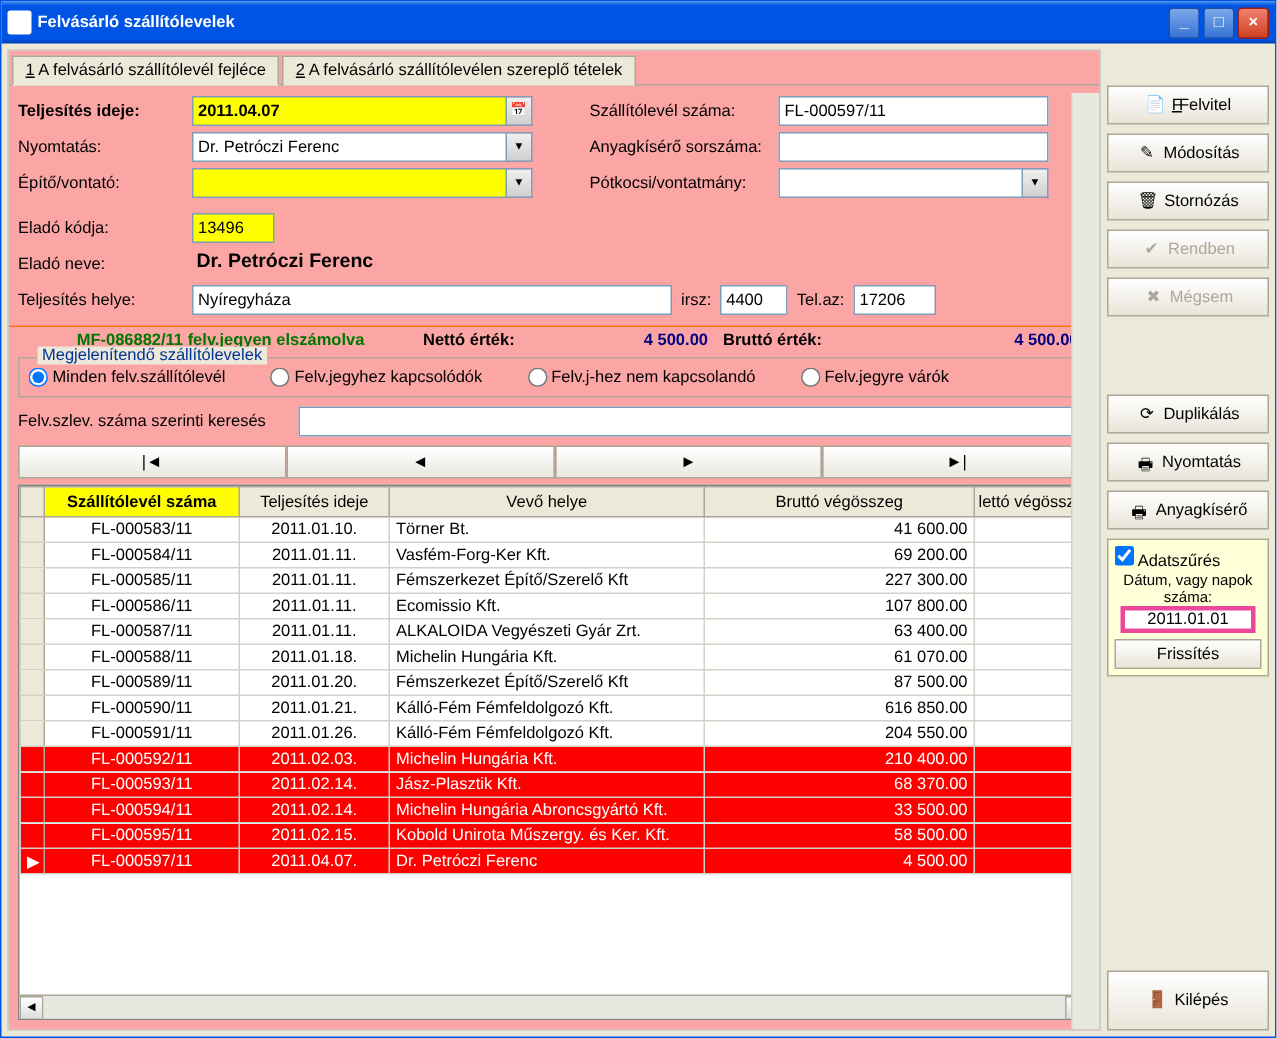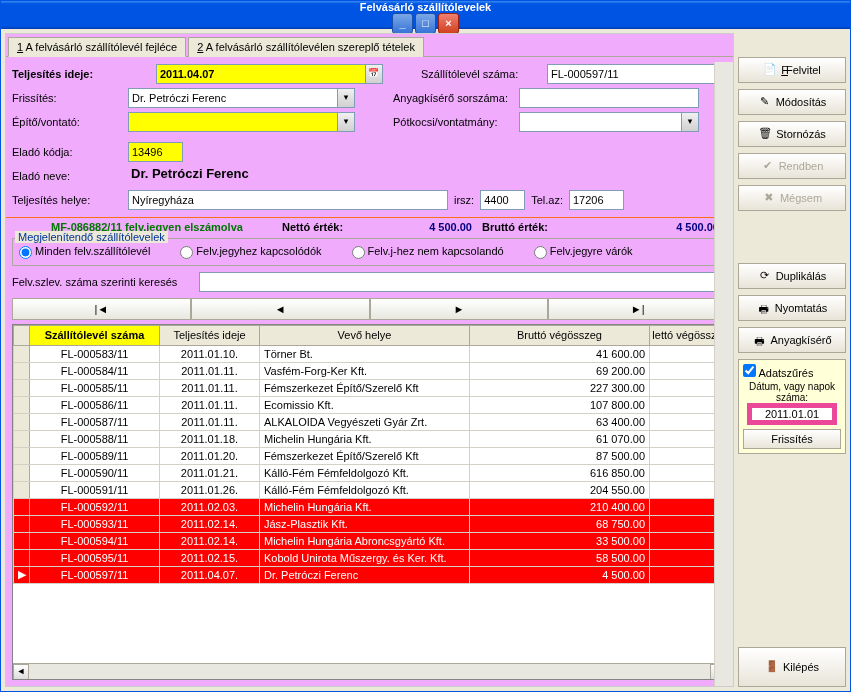--- a/index.html
+++ b/index.html
@@ -1,42 +1,42 @@
 <!DOCTYPE html>
 <html><head>
 <meta charset="utf-8">
 <style>
 * { box-sizing: border-box; margin: 0; padding: 0; font-family: Tahoma, Arial, sans-serif; font-size: 11px; }
 body { background: #ece9d8; }
 .window { width: 851px; height: 692px; border: 1px solid #0054e3; background: #ece9d8; display: flex; flex-direction: column; }
-.titlebar { height: 28px; background: linear-gradient(to bottom, #3c8cf0 0%, #0054e3 10%, #0054e3 90%, #003db0 100%); color: white; display: flex; align-items: center; padding: 0 4px; font-weight: bold; font-size: 12px; flex-direction: column; }
+.titlebar { height: 28px; background: linear-gradient(to bottom, #3c8cf0 0%, #0054e3 10%, #0054e3 90%, #003db0 100%); color: white; display: flex; align-items: center; padding: 0 4px; font-weight: bold; font-size: 12px; }
 .titlebar-icon { width: 16px; height: 16px; margin-right: 4px; background: #fff; border-radius: 2px; display: inline-block; }
 .titlebar-text { flex: 1; }
 .titlebar-btns { display: flex; gap: 2px; }
 .tbtn { width: 21px; height: 21px; background: linear-gradient(#7ba7e8,#3874d6); border: 1px solid #1e4fa6; border-radius: 3px; color: white; text-align: center; line-height: 18px; font-size: 11px; cursor: pointer; }
 .tbtn.close { background: linear-gradient(#f08070,#d04020); border-color: #a02010; }
 .content { flex: 1; display: flex; padding: 4px; gap: 4px; overflow: hidden; }
-.main { flex: 1; display: flex; flex-direction: column; border: 1px solid #ccc; background: #f0abfc; position: relative; overflow: hidden; justify-content: space-between; }
+.main { flex: 1; display: flex; flex-direction: column; border: 1px solid #ccc; background: #fca5a5; position: relative; overflow: hidden; justify-content: space-between; }
 .tabs { display: flex; border-bottom: 1px solid #aca899; padding: 2px 2px 0 2px; }
 .tab { padding: 3px 8px; border: 1px solid #aca899; border-bottom: none; margin-right: 2px; background: #ece9d8; cursor: pointer; position: relative; top: 1px; }
 .tab.active { background: #ece9d8; border-bottom: 1px solid #ece9d8; }
 .tab u { text-decoration: underline; }
 .form-area { padding: 6px; display: flex; flex-direction: column; gap: 2px; }
 .row { display: flex; align-items: center; gap: 6px; min-height: 22px; }
 .lbl { width: 110px; }
 .lbl.bold { font-weight: bold; }
 .inp { border: 1px solid #7f9db9; background: white; height: 20px; padding: 0 3px; }
 .inp.yellow { background: #ffff00; font-weight: bold; }
 .inp.noborder { border: none; background: transparent; font-weight: bold; font-size: 13px; }
 .dd { display: flex; }
 .ddbtn { width: 17px; height: 20px; border: 1px solid #7f9db9; border-left: none; background: linear-gradient(#f0f0f0,#d0d0d0); text-align: center; line-height: 17px; cursor: pointer; font-size: 9px; }
 .status-row { display: flex; align-items: center; border-top: 1px solid #f97316; padding: 3px 6px; font-weight: bold; }
 .status-green { color: #007700; }
 .groupbox { border: 1px solid #aca899; margin: 2px 6px; padding: 6px; position: relative; }
-.groupbox-title { position: absolute; top: -8px; left: 2px; background: #ece9d8; padding: 0 3px; color: #003399; }
+.groupbox-title { position: absolute; top: -8px; left: 12px; background: #ece9d8; padding: 0 3px; color: #003399; }
 .radios { display: flex; gap: 30px; }
 .radio input { margin-right: 3px; vertical-align: middle; }
 .search-row { display: flex; align-items: center; padding: 4px 6px; gap: 22px; }
 .navbtns { display: flex; padding: 2px 6px; gap: 0; }
 .navbtn { flex: 1; height: 22px; border: 1px solid #aca899; background: linear-gradient(#fff,#e8e8e0); cursor: pointer; text-align: center; line-height: 20px; }
 .grid-wrap { flex: 1; margin: 2px 6px 6px 6px; display: flex; flex-direction: column; border: 1px solid #848484; background: white; overflow: hidden; }
 .grid { flex: 1; overflow: hidden; }
 table { width: 100%; border-collapse: collapse; table-layout: fixed; }
 th { background: #ece9d8; border: 1px solid #aca899; padding: 3px 2px; font-weight: normal; text-align: center; height: 20px; }
 th.yellow { background: #ffff00; font-weight: bold; }
@@ -48,21 +48,21 @@
 .grid-footer { height: 16px; background: #ece9d8; border-top: 1px solid #aca899; display: flex; align-items: center; }
 .sb-h { flex: 1; height: 16px; background: #e8e8e0; position: relative; }
 .sb-arrow { width: 16px; height: 16px; border: 1px solid #aca899; background: linear-gradient(#fff,#ddd); display: inline-block; text-align: center; font-size: 9px; line-height: 13px; }
 .rpanel { width: 108px; display: flex; flex-direction: column; gap: 6px; padding-top: 24px; }
 .rbtn { height: 26px; border: 1px solid #aca899; background: linear-gradient(#fff,#e8e4d8); cursor: pointer; display: flex; align-items: center; justify-content: center; gap: 4px; padding: 0 4px; }
 .rbtn.disabled { color: #aca899; }
 .rbtn .ic { width: 14px; height: 14px; display: inline-block; }
 .spacer { flex: 1; }
 .filterbox { border: 1px solid #aca899; padding: 4px; text-align: center; background: #ffffd8; }
 .filterbox .chk { text-align: left; margin-bottom: 2px; }
-.filterbox input[type=text] { width: 90px; border: 5px solid #ec4899; text-align: center; background: white; }
+.filterbox input[type=text] { width: 90px; border: 3px solid #ec4899; text-align: center; background: white; }
 .vscroll { width: 19px; background: #e8e8e0; border-left: 1px solid #d4d0c8; position: absolute; right: 0; top: 28px; bottom: 0; }
 </style>
 </head>
 <body>
 
 <div class="window">
   <div class="titlebar">
     <span class="titlebar-icon"></span>
     <span class="titlebar-text">Felvásárló szállítólevelek</span>
     <div class="titlebar-btns">
@@ -76,29 +76,29 @@
     <div class="main">
       <div class="tabs">
         <div class="tab active"><u>1</u> <span>A felvásárló szállítólevél fejléce</span></div>
         <div class="tab"><u>2</u> <span>A felvásárló szállítólevélen szereplő tételek</span></div>
       </div>
 
       <div class="form-area">
         <div class="row">
           <span class="lbl bold">Teljesítés ideje:</span>
           <div class="dd">
-              <input class="inp yellow" style="width: 210px; margin-left: 28px;" value="2011.04.07">
+              <input class="inp yellow" style="width: 210px;" value="2011.04.07">
               <div class="ddbtn">📅</div>
             </div>
           <span style="width:26px"></span>
           <span class="lbl" style="width:120px">Szállítólevél száma:</span>
           <input class="inp" style="width: 180px;" value="FL-000597/11">
         </div>
         <div class="row">
-          <span class="lbl">Frissítés:</span>
+          <span class="lbl">Nyomtatás:</span>
           <div class="dd">
               <input class="inp" style="width: 210px;" value="Dr. Petróczi Ferenc">
               <div class="ddbtn">▾</div>
             </div>
           <span style="width:26px"></span>
           <span class="lbl" style="width:120px">Anyagkísérő sorszáma:</span>
           <input class="inp" style="width: 180px;" value="">
         </div>
         <div class="row">
           <span class="lbl">Építő/vontató:</span>
@@ -261,21 +261,21 @@
                   <td class="center">2011.02.03.</td>
                   <td>Michelin Hungária Kft.</td>
                   <td class="num">210 400.00</td>
                   <td></td>
                 </tr>
                 <tr class="red">
                   <td class="rowptr"></td>
                   <td class="center">FL-000593/11</td>
                   <td class="center">2011.02.14.</td>
                   <td>Jász-Plasztik Kft.</td>
-                  <td class="num">68 750.00</td>
+                  <td class="num">68 370.00</td>
                   <td></td>
                 </tr>
                 <tr class="red">
                   <td class="rowptr"></td>
                   <td class="center">FL-000594/11</td>
                   <td class="center">2011.02.14.</td>
                   <td>Michelin Hungária Abroncsgyártó Kft.</td>
                   <td class="num">33 500.00</td>
                   <td></td>
                 </tr>

